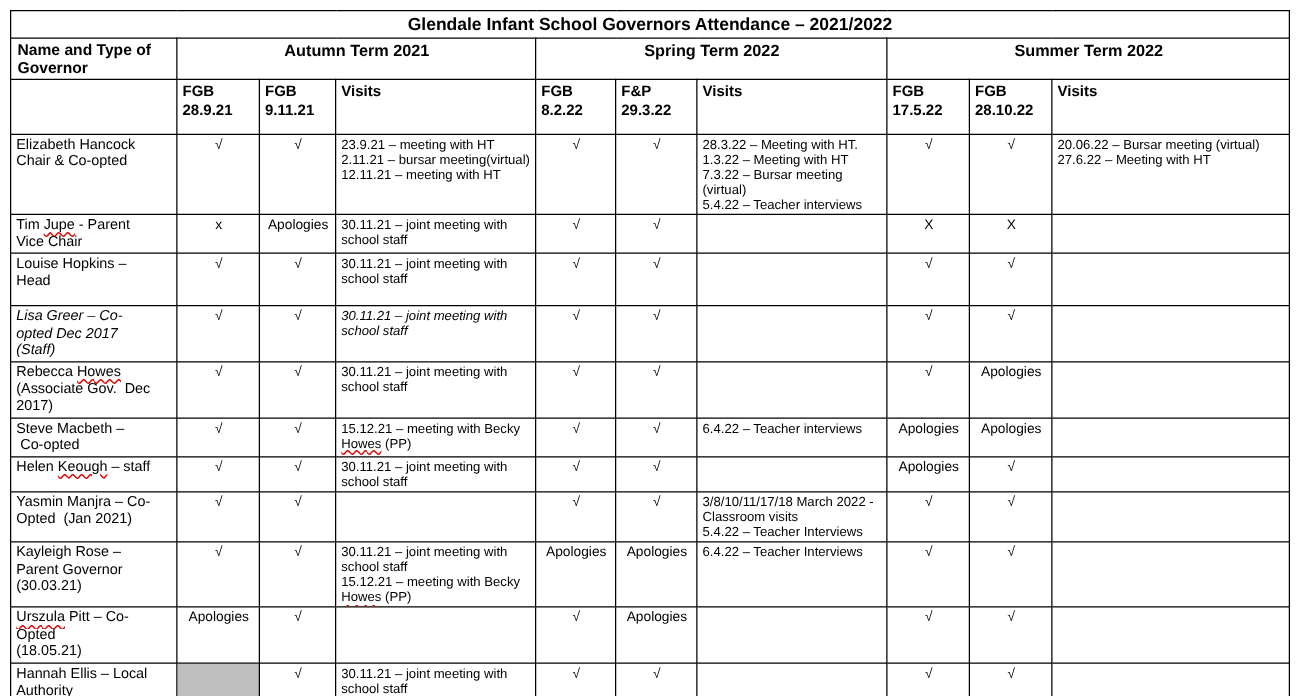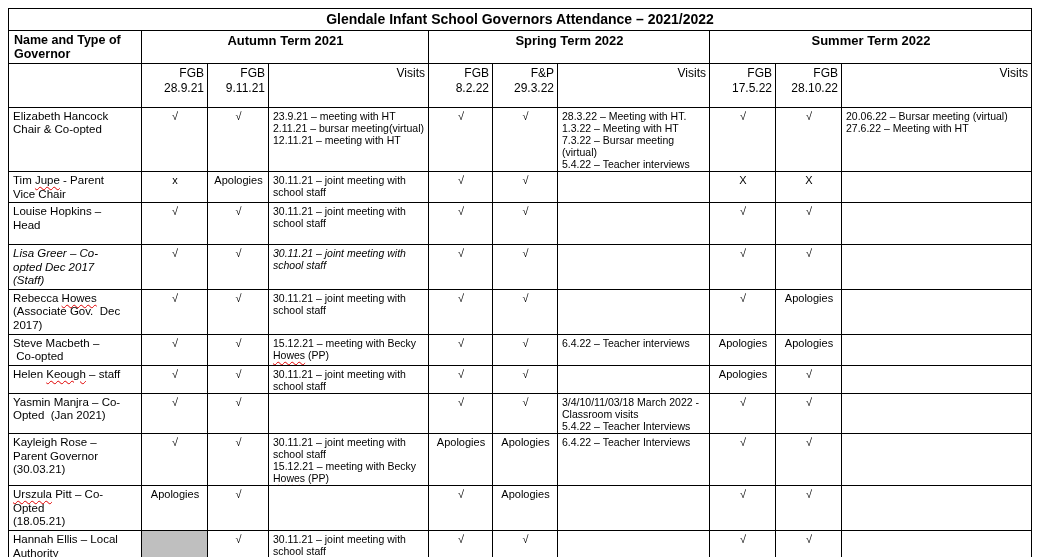--- a/index.html
+++ b/index.html
@@ -27,21 +27,21 @@
   tr.title-row td{
     font-size:14px;font-weight:bold;text-align:center;padding:2px 4px;
   }
   tr.term-row td{
     font-weight:bold;font-size:13px;text-align:center;padding-top:2px;
   }
   tr.term-row td.name-h{
     text-align:left;font-size:12.5px;line-height:1.15;padding-left:5px;
   }
   tr.date-row td{
-    font-weight:normal;font-size:12px;text-align:right;line-height:1.25;padding-top:2px;
+    font-weight:bold;font-size:12px;text-align:left;line-height:1.25;padding-top:2px;
   }
   
   td.name-cell{font-size:11.5px;line-height:1.18;padding-top:2px;}
   td.mark{text-align:center;font-size:11px;padding-top:2px;}
   td.visits{font-size:10.5px;line-height:1.15;padding-top:2px;}
   .visit-line{margin:0;}
   .sp{text-decoration:underline wavy #e00000 1px;text-underline-offset:2px;}
   .shaded{background:#bfbfbf;}
   
   thead tr:nth-child(1){height:22px;}
@@ -235,21 +235,21 @@
           <td class="visits"></td>
         </tr>
         <tr>
           <td class="name-cell">Yasmin Manjra – Co-<br>Opted&nbsp; (Jan 2021)</td>
           <td class="mark">√</td>
           <td class="mark">√</td>
           <td class="visits"></td>
           <td class="mark">√</td>
           <td class="mark">√</td>
           <td class="visits">
-            <div class="visit-line">3/4/10/11/03/18 March 2022 - Classroom visits</div>
+            <div class="visit-line">3/8/10/11/17/18 March 2022 - Classroom visits</div>
             <div class="visit-line">5.4.22 – Teacher Interviews</div>
           </td>
           <td class="mark">√</td>
           <td class="mark">√</td>
           <td class="visits"></td>
         </tr>
         <tr>
           <td class="name-cell">Kayleigh Rose –<br>Parent Governor<br>(30.03.21)</td>
           <td class="mark">√</td>
           <td class="mark">√</td>

